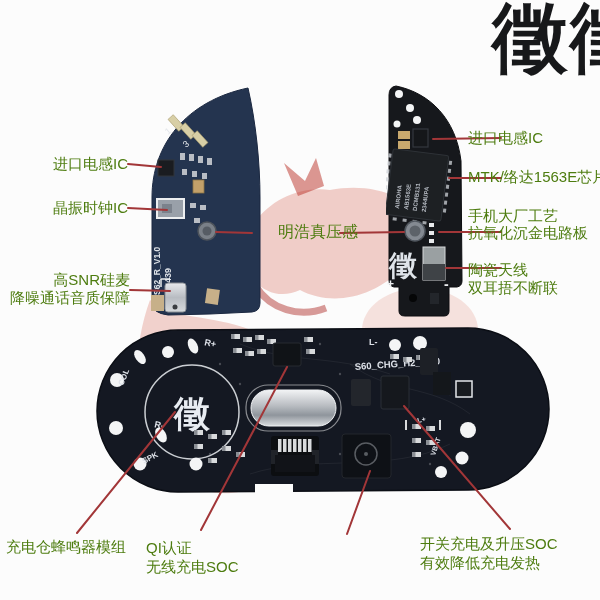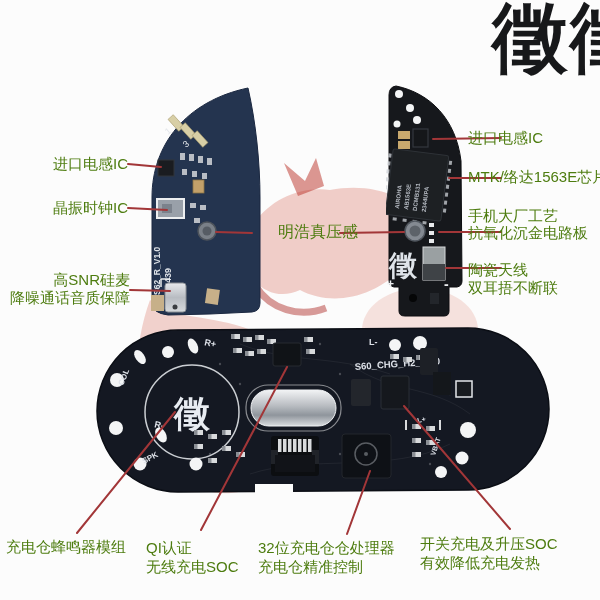--- a/index.html
+++ b/index.html
@@ -343,22 +343,18 @@
     <div>双耳捂不断联</div>
   </div>
 
   <div class="lab c" style="left:6px;width:126px;top:538px;">
     <div>充电仓蜂鸣器模组</div>
   </div>
   <div class="lab c" style="left:146px;width:124px;top:538px;line-height:19px;">
     <div>QI认证</div>
     <div>无线充电SOC</div>
   </div>
-  <div class="lab c" style="left:258px;width:184px;top:538px;line-height:19px;">
-    <div>32位充电仓仓处理器</div>
-    <div>充电仓精准控制</div>
-  </div>
   <div class="lab c" style="left:420px;width:186px;top:534px;line-height:19px;">
     <div>开关充电及升压SOC</div>
     <div>有效降低充电发热</div>
   </div>
 
 </div>
 
 </body></html>

